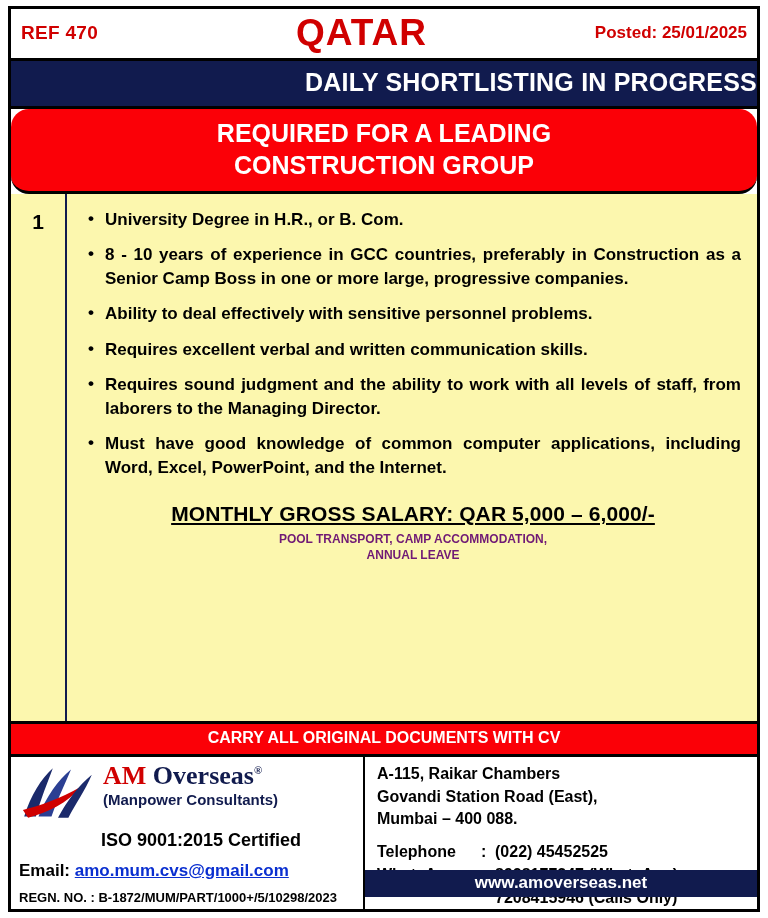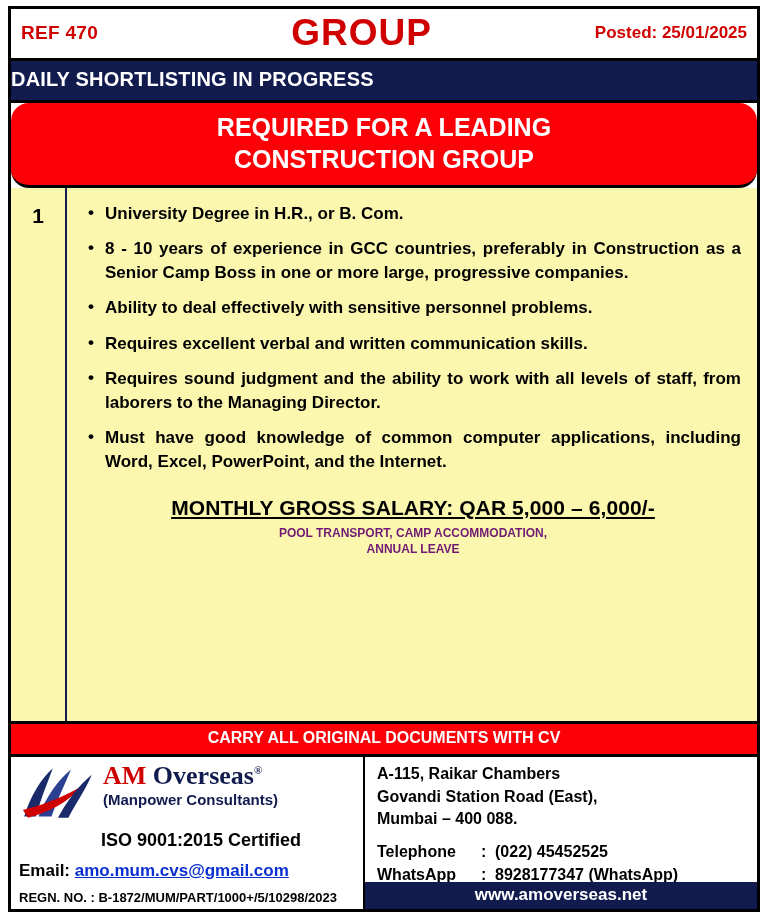--- a/index.html
+++ b/index.html
@@ -61,22 +61,22 @@
   .posted {
     font-size: 17px;
     font-weight: bold;
     color: #d00000;
     white-space: nowrap;
   }
   
   .navy-band {
     background: #111b4e;
     color: #ffffff;
-    text-align: left;
-    font-size: 20px;
+    text-align: right;
+    font-size: 25px;
     font-weight: bold;
     letter-spacing: .2px;
     padding: 7px 0 9px 0;
     border-bottom: 3px solid #000000;
   }
   
   .red-band {
     background: #fb0007;
     color: #ffffff;
     text-align: center;
@@ -273,38 +273,38 @@
     min-width: 104px;
   }
   .contact-colon {
     width: 14px;
     min-width: 14px;
   }
   .website {
     position: absolute;
     left: 0;
     right: 0;
-    bottom: 0;
+    bottom: 12px;
     background: #111b4e;
     color: #ffffff;
     text-align: center;
     font-size: 17px;
     font-weight: bold;
     padding: 3px 0 4px 0;
   }
 </style>
 </head>
 <body>
 
 <div class="ad">
   <div class="frame">
 
     <div class="header">
       <div class="ref">REF 470</div>
-      <div class="country">GROUP</div>
+      <div class="country">QATAR</div>
       <div class="posted">Posted: 25/01/2025</div>
     </div>
 
     <div class="navy-band">DAILY SHORTLISTING IN PROGRESS</div>
 
     <div class="red-band">
       <div>REQUIRED FOR A LEADING</div>
       <div>CONSTRUCTION GROUP</div>
     </div>
 

